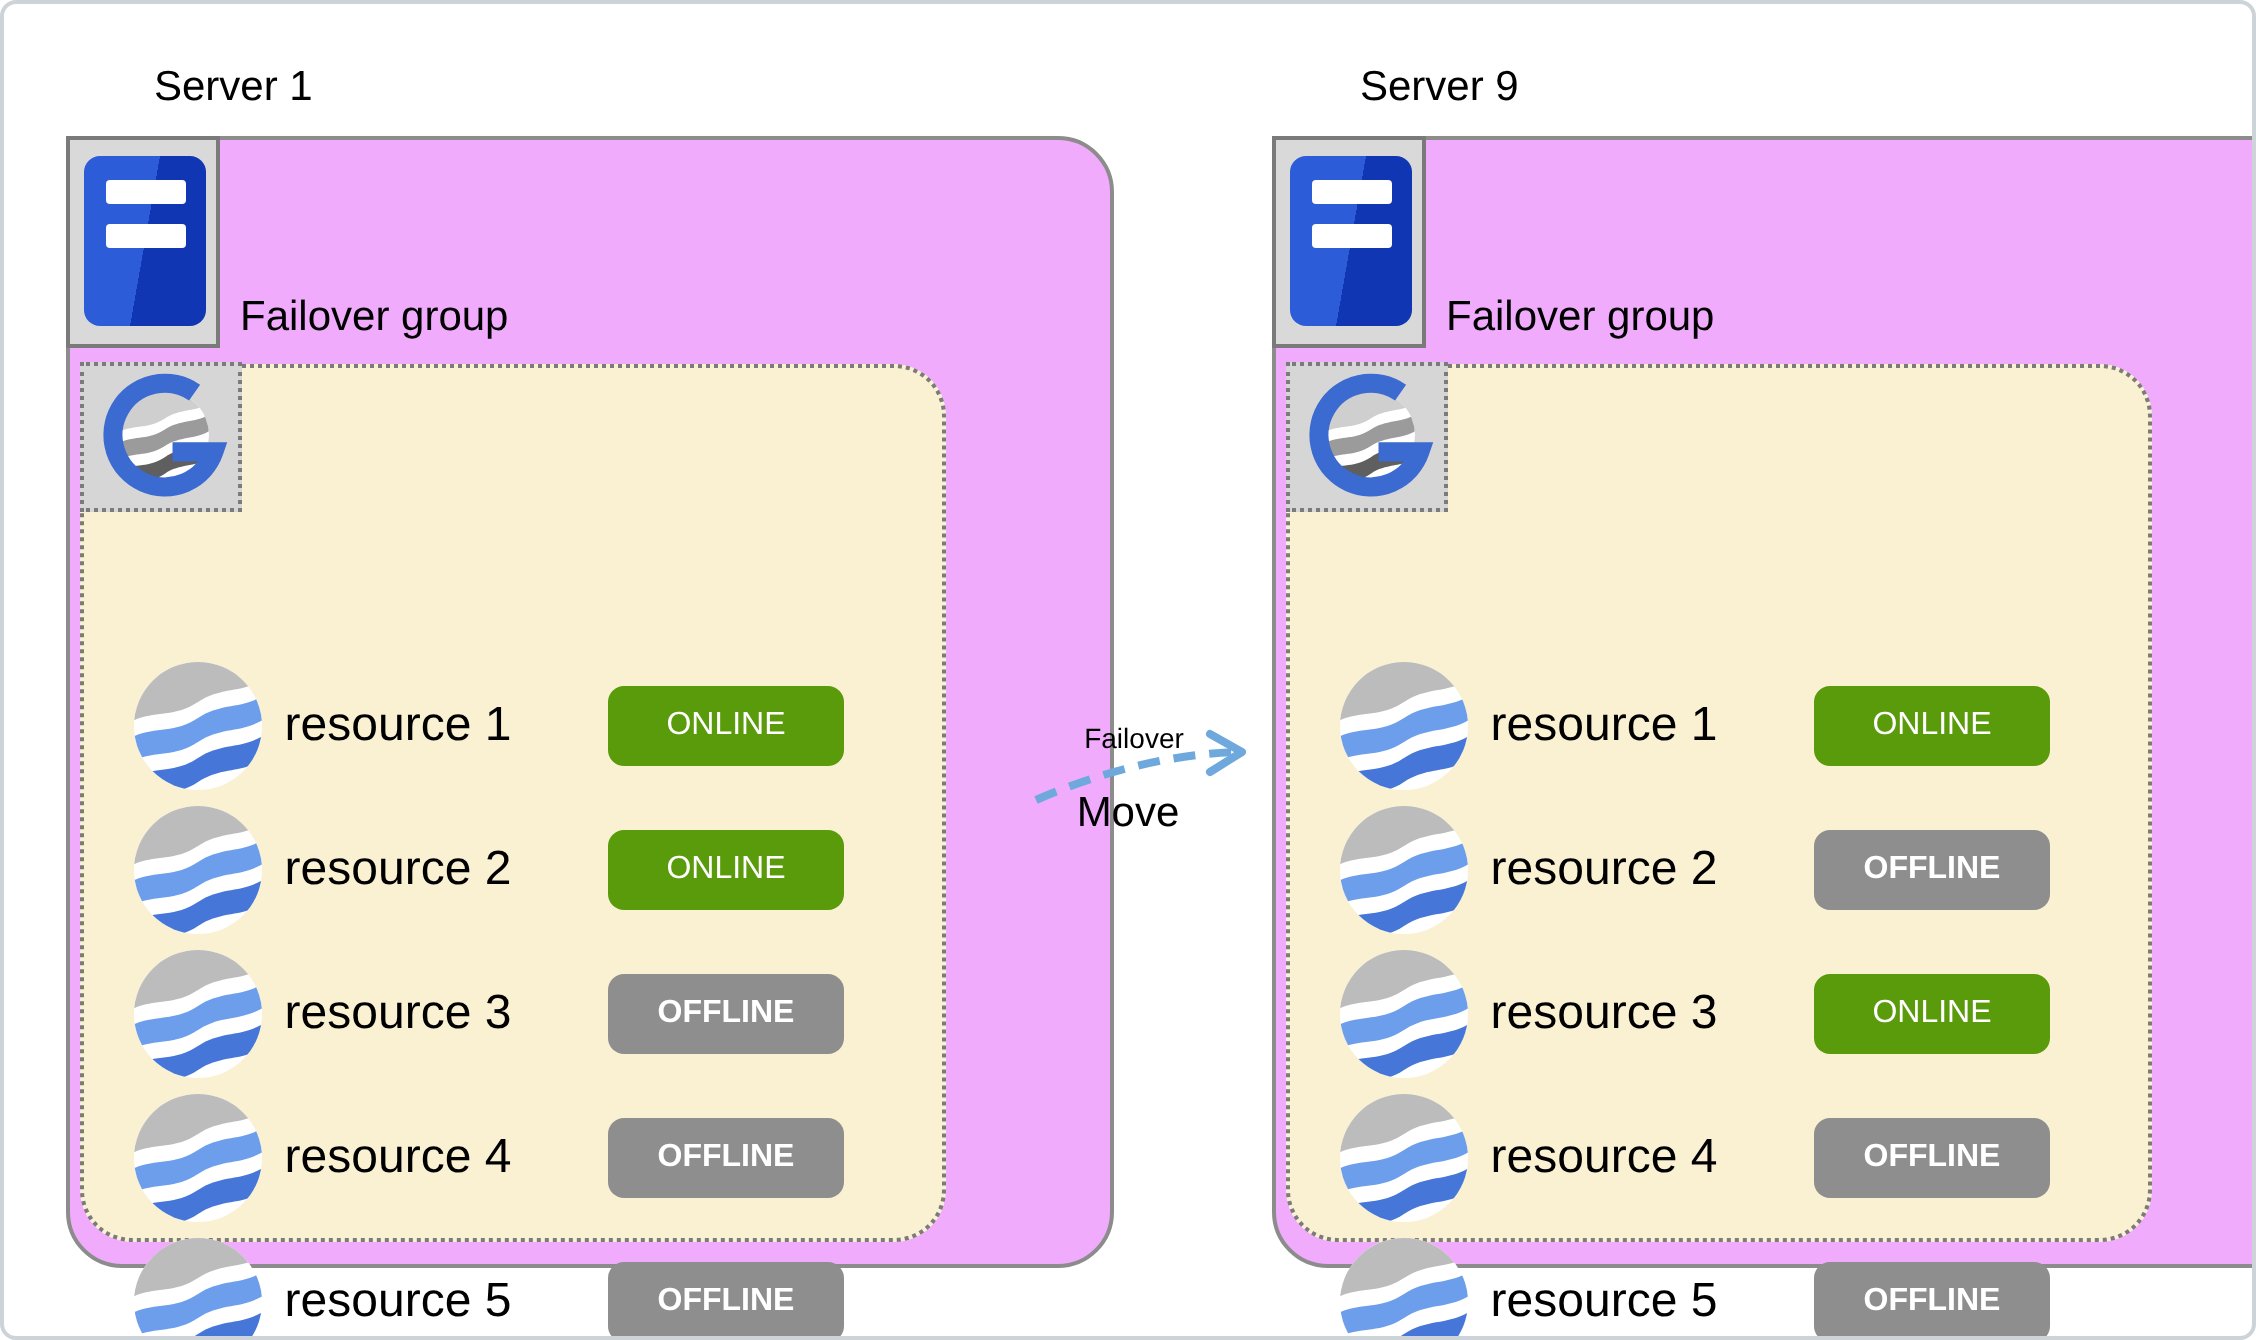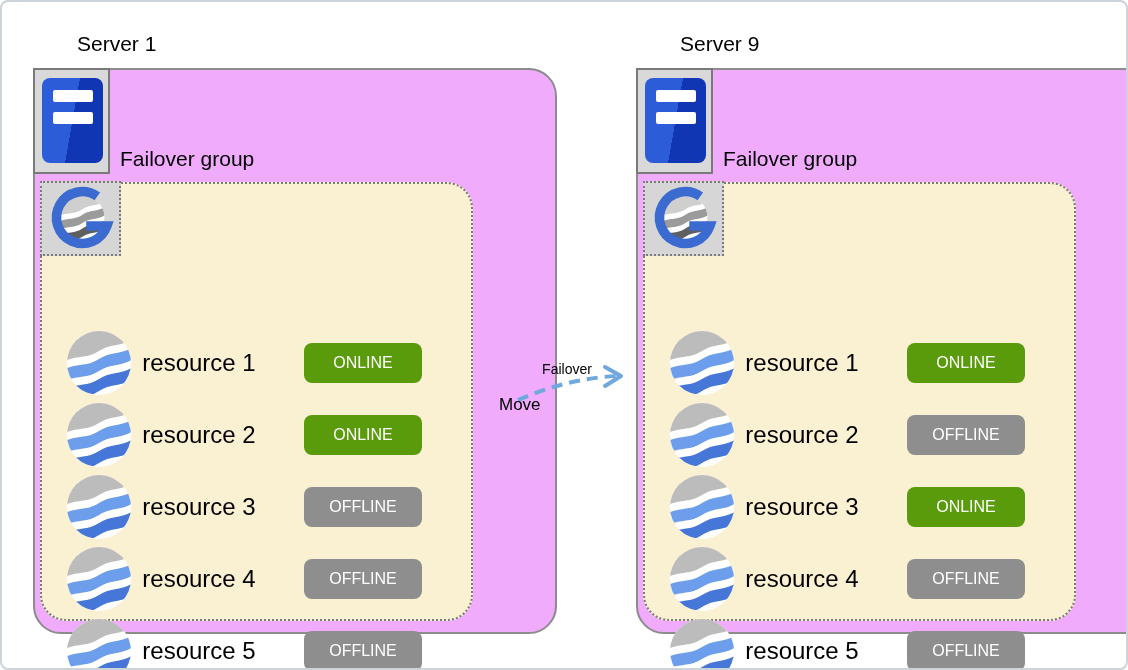--- a/index.html
+++ b/index.html
@@ -30,27 +30,27 @@
   .g-box svg{display:block;width:77px;height:71px;}
 
   
   .res-row{position:absolute;left:0;width:100%;height:0;}
   .res-icon{position:absolute;left:32px;top:-32px;width:64px;height:64px;}
   .res-label{position:absolute;left:89px;top:-20px;width:150px;height:40px;line-height:40px;
              text-align:center;font-size:24px;white-space:nowrap;}
   .badge{position:absolute;left:269px;top:-20px;width:118px;height:40px;line-height:40px;
          border-radius:8px;text-align:center;font-size:16px;color:#ffffff;background:#8e8e8e;}
   .badge.online{background:var(--online,#5a9b0c);}
-  .badge.offline{background:var(--offline,#8e8e8e);}
+  .badge.offline{background:var(--offline,#8e8e8e);font-weight:bold;}
   .row1{top:293px;} .row2{top:365px;} .row3{top:437px;} .row4{top:509px;} .row5{top:581px;}
 
   
   .conn-top{position:absolute;left:500px;top:337px;width:130px;text-align:center;font-size:14px;margin-top:22px;}
   .conn-arrow{position:absolute;left:503px;top:358px;width:132px;height:46px;}
-  .conn-bottom{position:absolute;left:497px;top:393px;width:130px;font-size:17px;}
+  .conn-bottom{position:absolute;left:497px;top:393px;width:130px;text-align:center;font-size:21px;}
   .hidden-defs{position:absolute;width:0;height:0;overflow:hidden;}
 </style>
 </head>
 <body>
 
 <svg class="hidden-defs" aria-hidden="true">
   <defs>
     <symbol id="globe-blue" viewBox="0 0 64 64">
       <clipPath id="clip-blue">
           <circle cx="32" cy="32" r="32"></circle>

